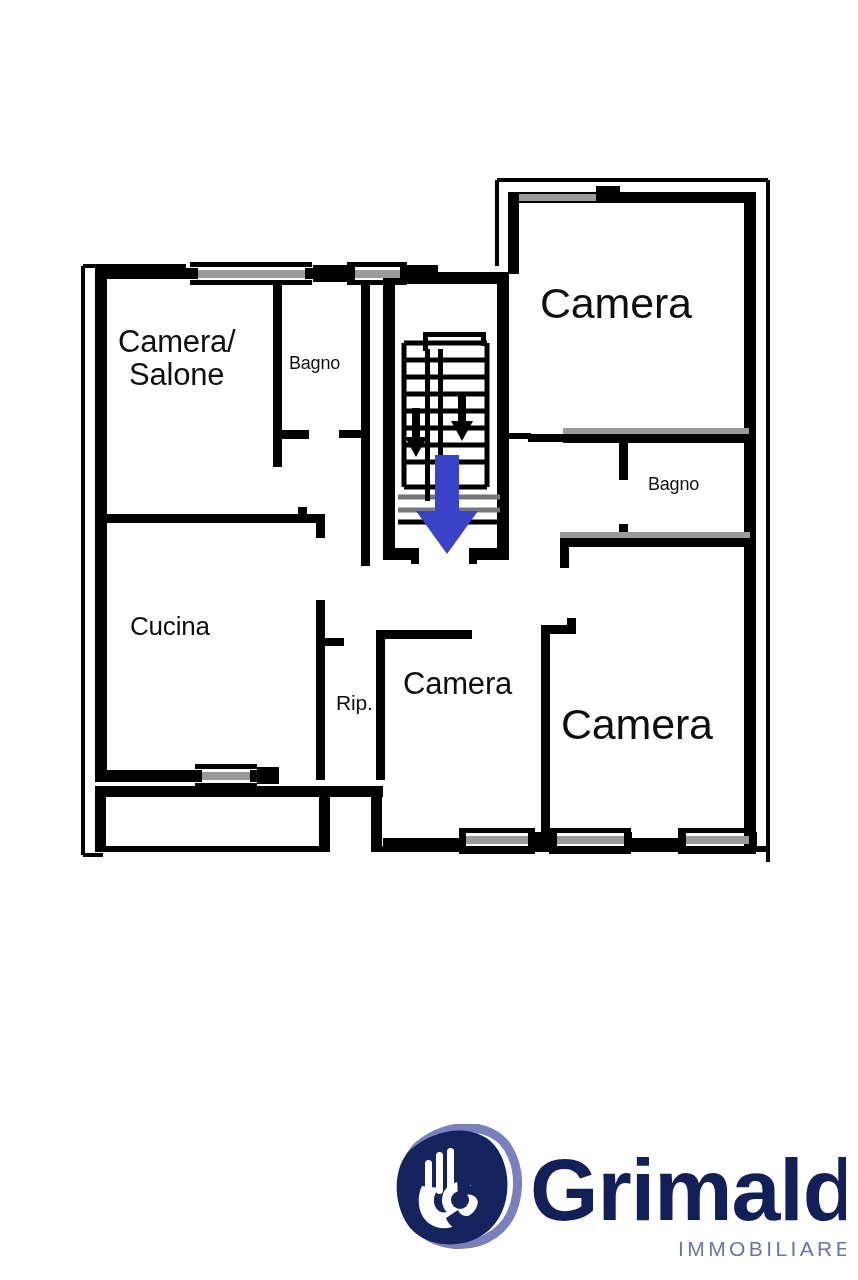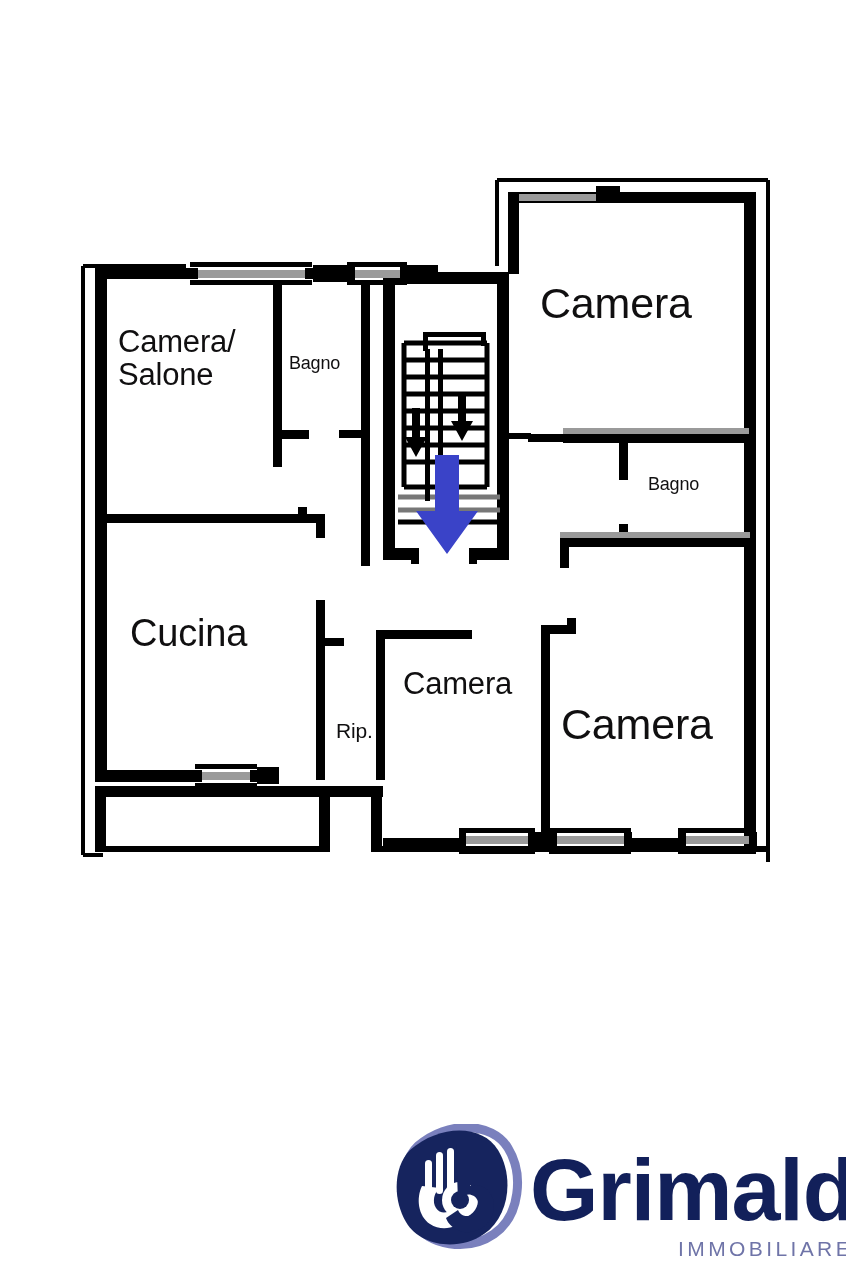--- a/index.html
+++ b/index.html
@@ -14,39 +14,40 @@
     position: relative;
     overflow: hidden;
     font-family: "Liberation Sans", sans-serif;
     color: #111111;
   }
   #floorplan-stage {
     position: absolute;
     left: 0; top: 0;
     width: 858px;
     height: 1280px;
+    text-align: center;
   }
   #plan-svg {
     position: absolute;
     left: 0; top: 0;
     width: 858px;
     height: 1280px;
     display: block;
   }
   .room-label {
     position: absolute;
     white-space: pre;
     line-height: 1.06;
     color: #100f10;
     font-family: "Liberation Sans", sans-serif;
     font-weight: 400;
     letter-spacing: -0.2px;
   }
   .lbl-xl  { font-size: 43px; }
-  .lbl-lg  { font-size: 38px; }
+  .lbl-lg  { font-size: 26px; }
   .lbl-md  { font-size: 31px; }
   .lbl-sm  { font-size: 18px; }
   .lbl-xs  { font-size: 21px; }
 
   #brand-logo {
     position: absolute;
     left: 396px;
     top: 1124px;
     width: 450px;
     height: 140px;
@@ -247,21 +248,21 @@
 Salone</div>
 
   <div class="room-label lbl-sm" style="left:289px; top:354px;">Bagno</div>
 
   <div class="room-label lbl-xl" style="left:540px; top:281px;">Camera</div>
 
   <div class="room-label lbl-sm" style="left:648px; top:475px;">Bagno</div>
 
   <div class="room-label lbl-lg" style="left:130px; top:613px;">Cucina</div>
 
-  <div class="room-label lbl-xs" style="left:336px; top:692px;margin-top:28px;">Rip.</div>
+  <div class="room-label lbl-xs" style="left:336px; top:692px;">Rip.</div>
 
   <div class="room-label lbl-md" style="left:403px; top:668px;">Camera</div>
 
   <div class="room-label lbl-xl" style="left:561px; top:702px;">Camera</div>
 
   <div id="brand-logo">
     <svg viewBox="0 0 450 140">
 
       <path d="M22 22 C 52 -4, 96 -2, 112 24 C 128 50, 124 92, 98 110 C 72 128, 32 122, 18 98 C 4 74, 4 40, 22 22 Z" fill="none" stroke="#7a80bd" stroke-width="9"></path>
 

